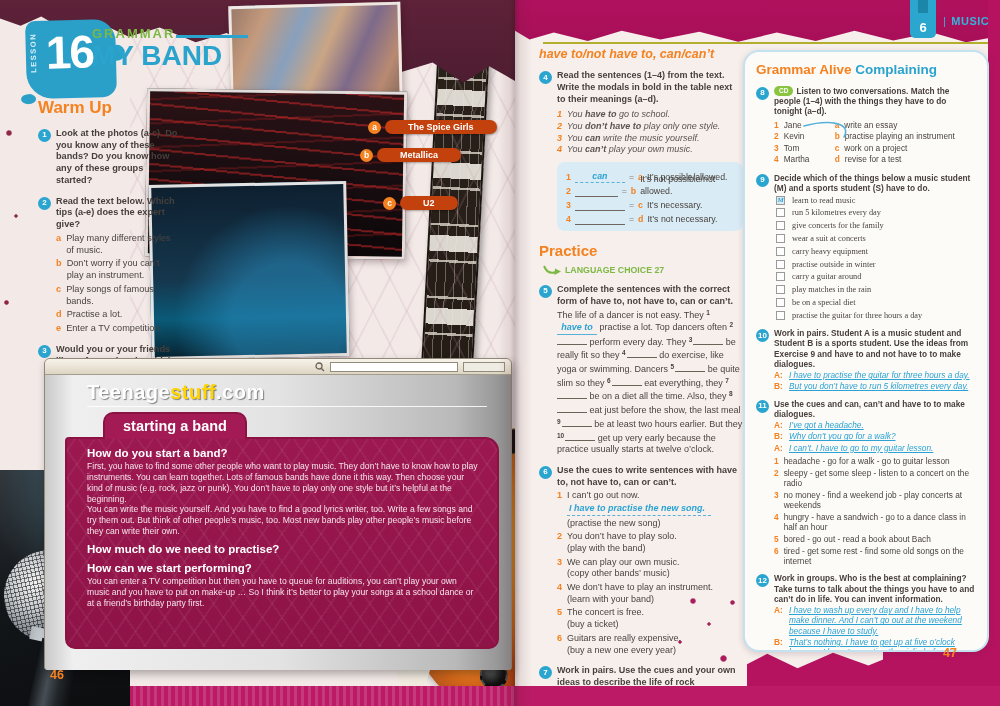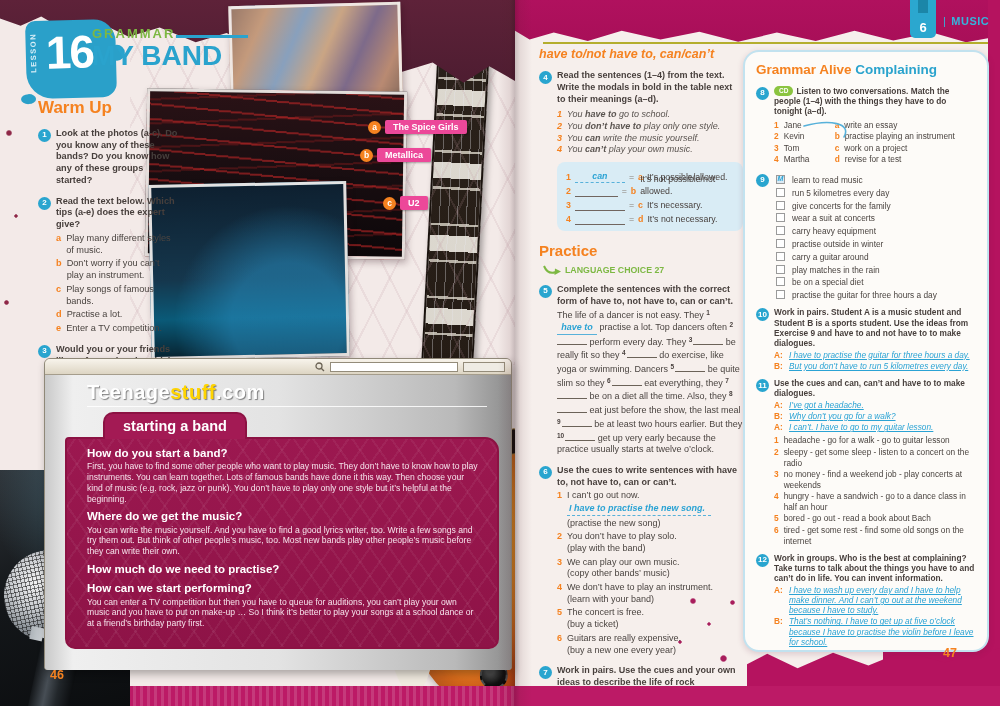--- a/index.html
+++ b/index.html
@@ -20,21 +20,21 @@
 .photo-b{left:146px;top:90px;width:260px;height:168px;transform:rotate(.8deg);
  background:repeating-linear-gradient(5deg,transparent 0 13px,rgba(205,40,40,.55) 13px 15px),
             repeating-linear-gradient(-3deg,transparent 0 22px,rgba(160,30,30,.35) 22px 24px),
             linear-gradient(180deg,#2a1216 0%,#170d10 55%,#0c0709 100%);}
 .photo-c{left:150px;top:183px;width:198px;height:175px;transform:rotate(-1.2deg);
  background:radial-gradient(ellipse at 70% 80%,rgba(40,140,190,.55) 0 30%,transparent 60%),
             linear-gradient(180deg,#0e2030 0%,#15374d 55%,#0a5a78 78%,#072533 100%);}
 .photo-label{position:absolute;z-index:4;display:flex;align-items:center;gap:4px;}
 .pl-a{left:368px;top:120px}.pl-b{left:360px;top:148px}.pl-c{left:383px;top:196px}
 .pl-letter{width:13px;height:13px;border-radius:50%;background:#f58220;color:#fff;font-size:8.5px;font-weight:bold;display:flex;align-items:center;justify-content:center;}
-.pl-pill{background:#ec4899;color:#fff;font-size:9px;font-weight:bold;padding:2px 8px;border-radius:2px;white-space:nowrap;box-shadow:1px 1px 2px rgba(0,0,0,.3);}
+.pl-pill{background:#c2410c;color:#fff;font-size:9px;font-weight:bold;padding:2px 23px;border-radius:7px;white-space:nowrap;box-shadow:1px 1px 2px rgba(0,0,0,.3);}
 .blue-splash{position:absolute;left:26px;top:20px;width:90px;height:78px;z-index:3;background:#2aa0c9;border-radius:10px 22px 14px 26px;transform:rotate(-1.5deg);}
 .blue-splash::before{content:"";position:absolute;right:-9px;top:26px;width:16px;height:16px;border-radius:50%;background:#2aa0c9;}
 .blue-splash::after{content:"";position:absolute;left:-6px;bottom:-5px;width:15px;height:10px;border-radius:50%;background:#2aa0c9;}
 .lesson-v{position:absolute;left:3px;top:12px;writing-mode:vertical-rl;transform:rotate(180deg);color:#d8eef7;font-size:7.5px;font-weight:bold;letter-spacing:1.5px;}
 .lesson-num{position:absolute;left:20px;top:9px;color:#fff;font-size:46px;font-weight:bold;letter-spacing:-2px;line-height:1;}
 .strand{position:absolute;left:92px;top:26px;z-index:3;color:#7db843;font-size:13px;font-weight:bold;letter-spacing:2px;}
 .strand-line{position:absolute;left:176px;top:35px;width:72px;height:2.5px;background:#2aa3cd;z-index:3;}
 .big-title{position:absolute;left:92px;top:40px;z-index:3;color:#2aa3cd;font-size:28px;font-weight:bold;letter-spacing:0;}
 .warmup{position:absolute;left:38px;top:97px;width:140px;z-index:3;font-size:9.2px;line-height:1.28;color:#4a4440;}
 .wu-head{color:#f58220;font-size:17px;font-weight:bold;margin-bottom:9px;}
@@ -148,21 +148,21 @@
 .ga-main{color:#f58220;}
 .ga-sub{color:#2aa3cd;}
 .gbox .ex{margin-bottom:7px;}
 .gbox .bullet{flex:0 0 13px;}
 .cd-pill{display:inline-block;background:#8bc440;color:#fff;font-weight:bold;font-size:6.5px;padding:1px 5px;border-radius:5px;margin-right:3px;vertical-align:1px;}
 .match{position:relative;margin-top:3px;}
 .m-row{display:flex;gap:5px;height:11.5px;}
 .m-name{width:46px;flex:0 0 46px;}
 .m-task{flex:1;}
 .connector{position:absolute;left:26px;top:1px;pointer-events:none;}
-.k-row{display:flex;margin-top:2.5px;}
+.k-row{display:flex;margin-top:2.5px;font-family:Liberation Serif, serif;}
 .k-box{flex:0 0 9px;width:9px;height:9px;border:1px solid #9a9a9a;margin:0 7px 0 2px;font-size:7px;background:#fff;}
 .k-filled{background:#dceaf4;color:#2ba3d4;font-weight:bold;font-style:italic;display:flex;align-items:center;justify-content:center;}
 .d-row{display:flex;gap:3px;margin-top:1px;}
 .d-sp{color:#f58220;font-weight:bold;flex:0 0 12px;}
 .d-text{color:#2ba3d4;font-style:italic;text-decoration:underline;}
 .n-row{display:flex;gap:5px;margin-top:1.5px;}
 .n-text{flex:1;}
 
 
 .bottom-bar{position:absolute;left:0;top:686px;width:1000px;height:20px;background:#bc1a66;z-index:4;}
@@ -281,21 +281,20 @@
       <input class="search-input" value="" style="">
       <span class="search-btn"></span>
     </div>
     <div class="bwin-body">
       <div class="site-title"><span class="tw">Teenage</span><span class="ty">stuff</span><span class="tw">.com</span></div>
       <div class="title-rule"></div>
       <div class="web-tab">starting a band</div>
       <div class="web-panel">
           <div class="web-h">How do you start a band?</div>
           <div class="web-p">First, you have to find some other people who want to play music. They don’t have to know how to play instruments. You can learn together. Lots of famous bands have done it this way. Then choose your kind of music (e.g. rock, jazz or punk). You don’t have to play only one style but it’s helpful at the beginning.</div>
-          <div class="web-h">Where do we get the music?</div>
           <div class="web-p">You can write the music yourself. And you have to find a good lyrics writer, too. Write a few songs and try them out. But think of other people’s music, too. Most new bands play other people’s music before they can write their own.</div>
           <div class="web-h">How much do we need to practise?</div>
           <div class="web-h">How can we start performing?</div>
           <div class="web-p">You can enter a TV competition but then you have to queue for auditions, you can’t play your own music and you have to put on make-up … So I think it’s better to play your songs at a school dance or at a friend’s birthday party first.</div>
         </div>
     </div>
   </div>
 
   <div class="pagenum pn-46">46</div>
 
@@ -492,20 +491,21 @@
             <svg class="connector" width="64" height="26" viewBox="0 0 64 26">
                 <path d="M4,5 C30,-2 52,2 44,16" stroke="#57b1da" stroke-width="1.6" fill="none" stroke-linecap="round"></path>
               </svg>
           </div>
         </div>
       </div>
 
       <div class="ex">
         <span class="bullet">9</span>
         <div class="ex-body">
+          <p class="instr">Decide which of the things below a music student (M) and a sports student (S) have to do.</p>
           <div>
               <div class="k-row">
                 <span class="k-box k-filled">M</span>
                 <span class="k-text">learn to read music</span>
               </div>
               <div class="k-row">
                 <span class="k-box"></span>
                 <span class="k-text">run 5 kilometres every day</span>
               </div>
               <div class="k-row">

